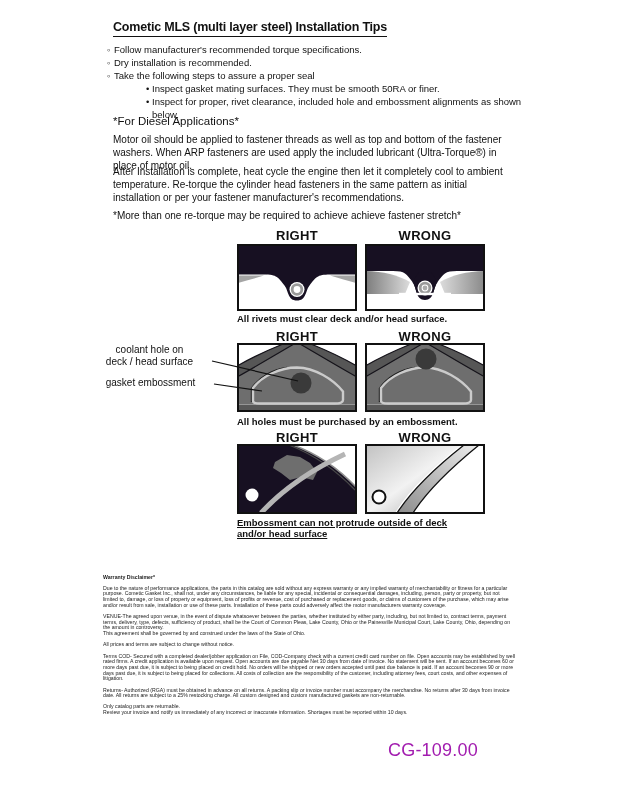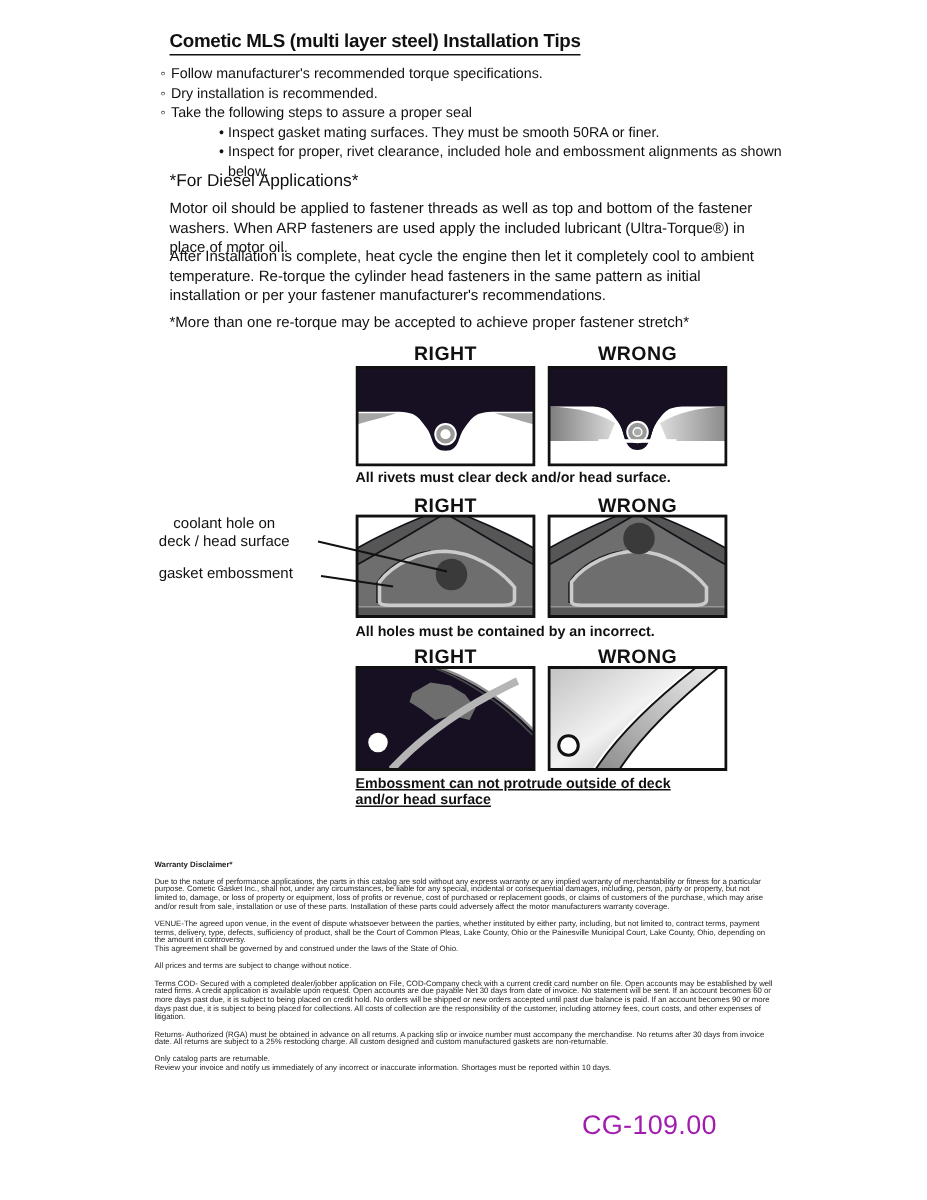--- a/index.html
+++ b/index.html
@@ -64,21 +64,21 @@
       </div>
     <div class="tip lvl2">
         <span class="marker">•</span>
         <span>Inspect for proper, rivet clearance, included hole and embossment alignments as shown below.</span>
       </div>
   </div>
 
   <div class="abs h2" style="left:113px; top:115px;">*For Diesel Applications*</div>
   <div class="abs body-p" style="left:113px; top:133px;">Motor oil should be applied to fastener threads as well as top and bottom of the fastener washers. When ARP fasteners are used apply the included lubricant (Ultra-Torque®) in place of motor oil.</div>
   <div class="abs body-p" style="left:113px; top:165px;">After Installation is complete, heat cycle the engine then let it completely cool to ambient temperature. Re-torque the cylinder head fasteners in the same pattern as initial installation or per your fastener manufacturer's recommendations.</div>
-  <div class="abs body-p" style="left:113px; top:209px;">*More than one re-torque may be accepted to achieve proper fastener stretch*</div>
+  <div class="abs body-p" style="left:113px; top:209px;">*More than one re-torque may be required to achieve achieve fastener stretch*</div>
 
   <div class="abs rw-label" style="left:237px; top:228px;">RIGHT</div>
   <div class="abs rw-label" style="left:365px; top:228px;">WRONG</div>
 
   <svg class="abs fig" style="left:237px; top:244px;" width="120" height="67" viewBox="0 0 120 67">
     <rect width="120" height="67" fill="#fff"></rect>
     <path fill="#171022" d="M1,1 H119 V30.5 H93 C80,30.5 78.5,33.5 72.5,41.5 C68,47.5 69.5,56.5 60,56.5 C50.5,56.5 52,47.5 47.5,41.5 C41.5,33.5 40,30.5 27,30.5 H1 Z"></path>
     <path fill="#a5a5a5" d="M1,31.5 H27 C18,34.5 9,36.5 1,39 Z"></path>
     <path fill="#a5a5a5" d="M119,31.5 H93 C102,34.5 111,36.5 119,39 Z"></path>
     <circle cx="60" cy="45.5" r="7.5" fill="#fff"></circle>
@@ -138,21 +138,21 @@
     <path fill="#565656" d="M119,22.5 C105,14.5 90,7.5 74,1 H63 C82,12 101,23.5 119,33.5 Z"></path>
     <path stroke="#15131a" stroke-width="1.2" fill="none" d="M1,22.5 C15,14.5 30,7.5 46,1 M1,33.5 C19,23.5 38,12 57,1 M119,22.5 C105,14.5 90,7.5 74,1 M119,33.5 C101,23.5 82,12 63,1"></path>
     <rect x="1" y="61.5" width="118" height="6" fill="#585858"></rect>
     <line x1="1" y1="61.5" x2="119" y2="61.5" stroke="#969696" stroke-width="1"></line>
     <path stroke="#1d1d1d" stroke-width="1.4" fill="none" d="M14.5,59 L14.5,45.5 C22,34 36,26.5 50,24.5"></path>
     <path stroke="#cbcbcb" stroke-width="2.4" fill="none" d="M16,58 L16,45 C25,33 43,24.5 60,24.5 C78,25 96,36 106,48.5 L106,57 C106,59.5 103,60.5 98,60.5 H23 C18.5,60.5 16,60 16,58 Z"></path>
     <circle cx="61" cy="16" r="10.5" fill="#3a3a3a"></circle>
     <rect x="1" y="1" width="118" height="67" fill="none" stroke="#111" stroke-width="2"></rect>
   </svg>
 
-  <div class="abs caption" style="left:237px; top:416px;">All holes must be contained by an incorrect.</div>
+  <div class="abs caption" style="left:237px; top:416px;">All holes must be purchased by an embossment.</div>
 
   <div class="abs callout" style="left:90px; top:344px; width:119px;">
     <div>coolant hole on</div>
     <div>deck / head surface</div>
   </div>
   <div class="abs callout" style="left:90px; top:377px; width:121px;">gasket embossment</div>
 
   <svg class="abs callout-lines" width="618" height="800" viewBox="0 0 618 800">
     <line x1="212" y1="361" x2="298" y2="381" stroke="#111" stroke-width="1.2"></line>
     <line x1="214" y1="384" x2="262" y2="391" stroke="#111" stroke-width="1.2"></line>

